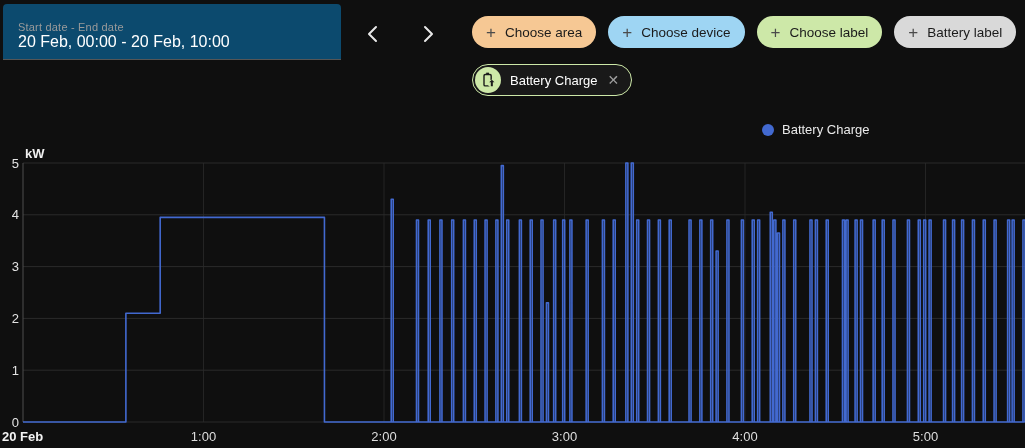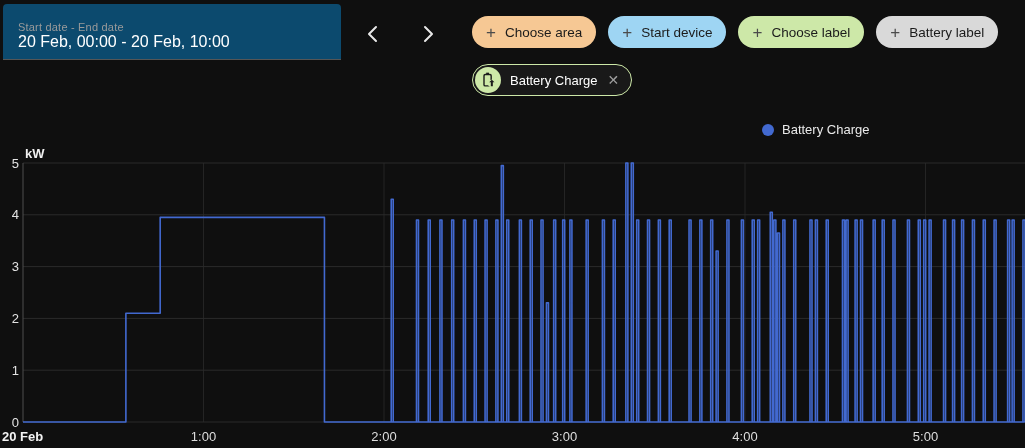--- a/index.html
+++ b/index.html
@@ -79,21 +79,21 @@
   </svg>
 </button>
 
 <div class="chips-row">
   <button class="chip" style="background-color: rgb(246, 200, 148);">
     <span class="chip-plus">+</span>
     <span>Choose area</span>
   </button>
   <button class="chip" style="background-color: rgb(158, 213, 243);">
     <span class="chip-plus">+</span>
-    <span>Start device</span>
+    <span>Choose device</span>
   </button>
   <button class="chip" style="background-color: rgb(205, 232, 168);">
     <span class="chip-plus">+</span>
     <span>Choose label</span>
   </button>
   <button class="chip" style="background-color: rgb(217, 217, 217);">
     <span class="chip-plus">+</span>
     <span>Battery label</span>
   </button>
 </div>

